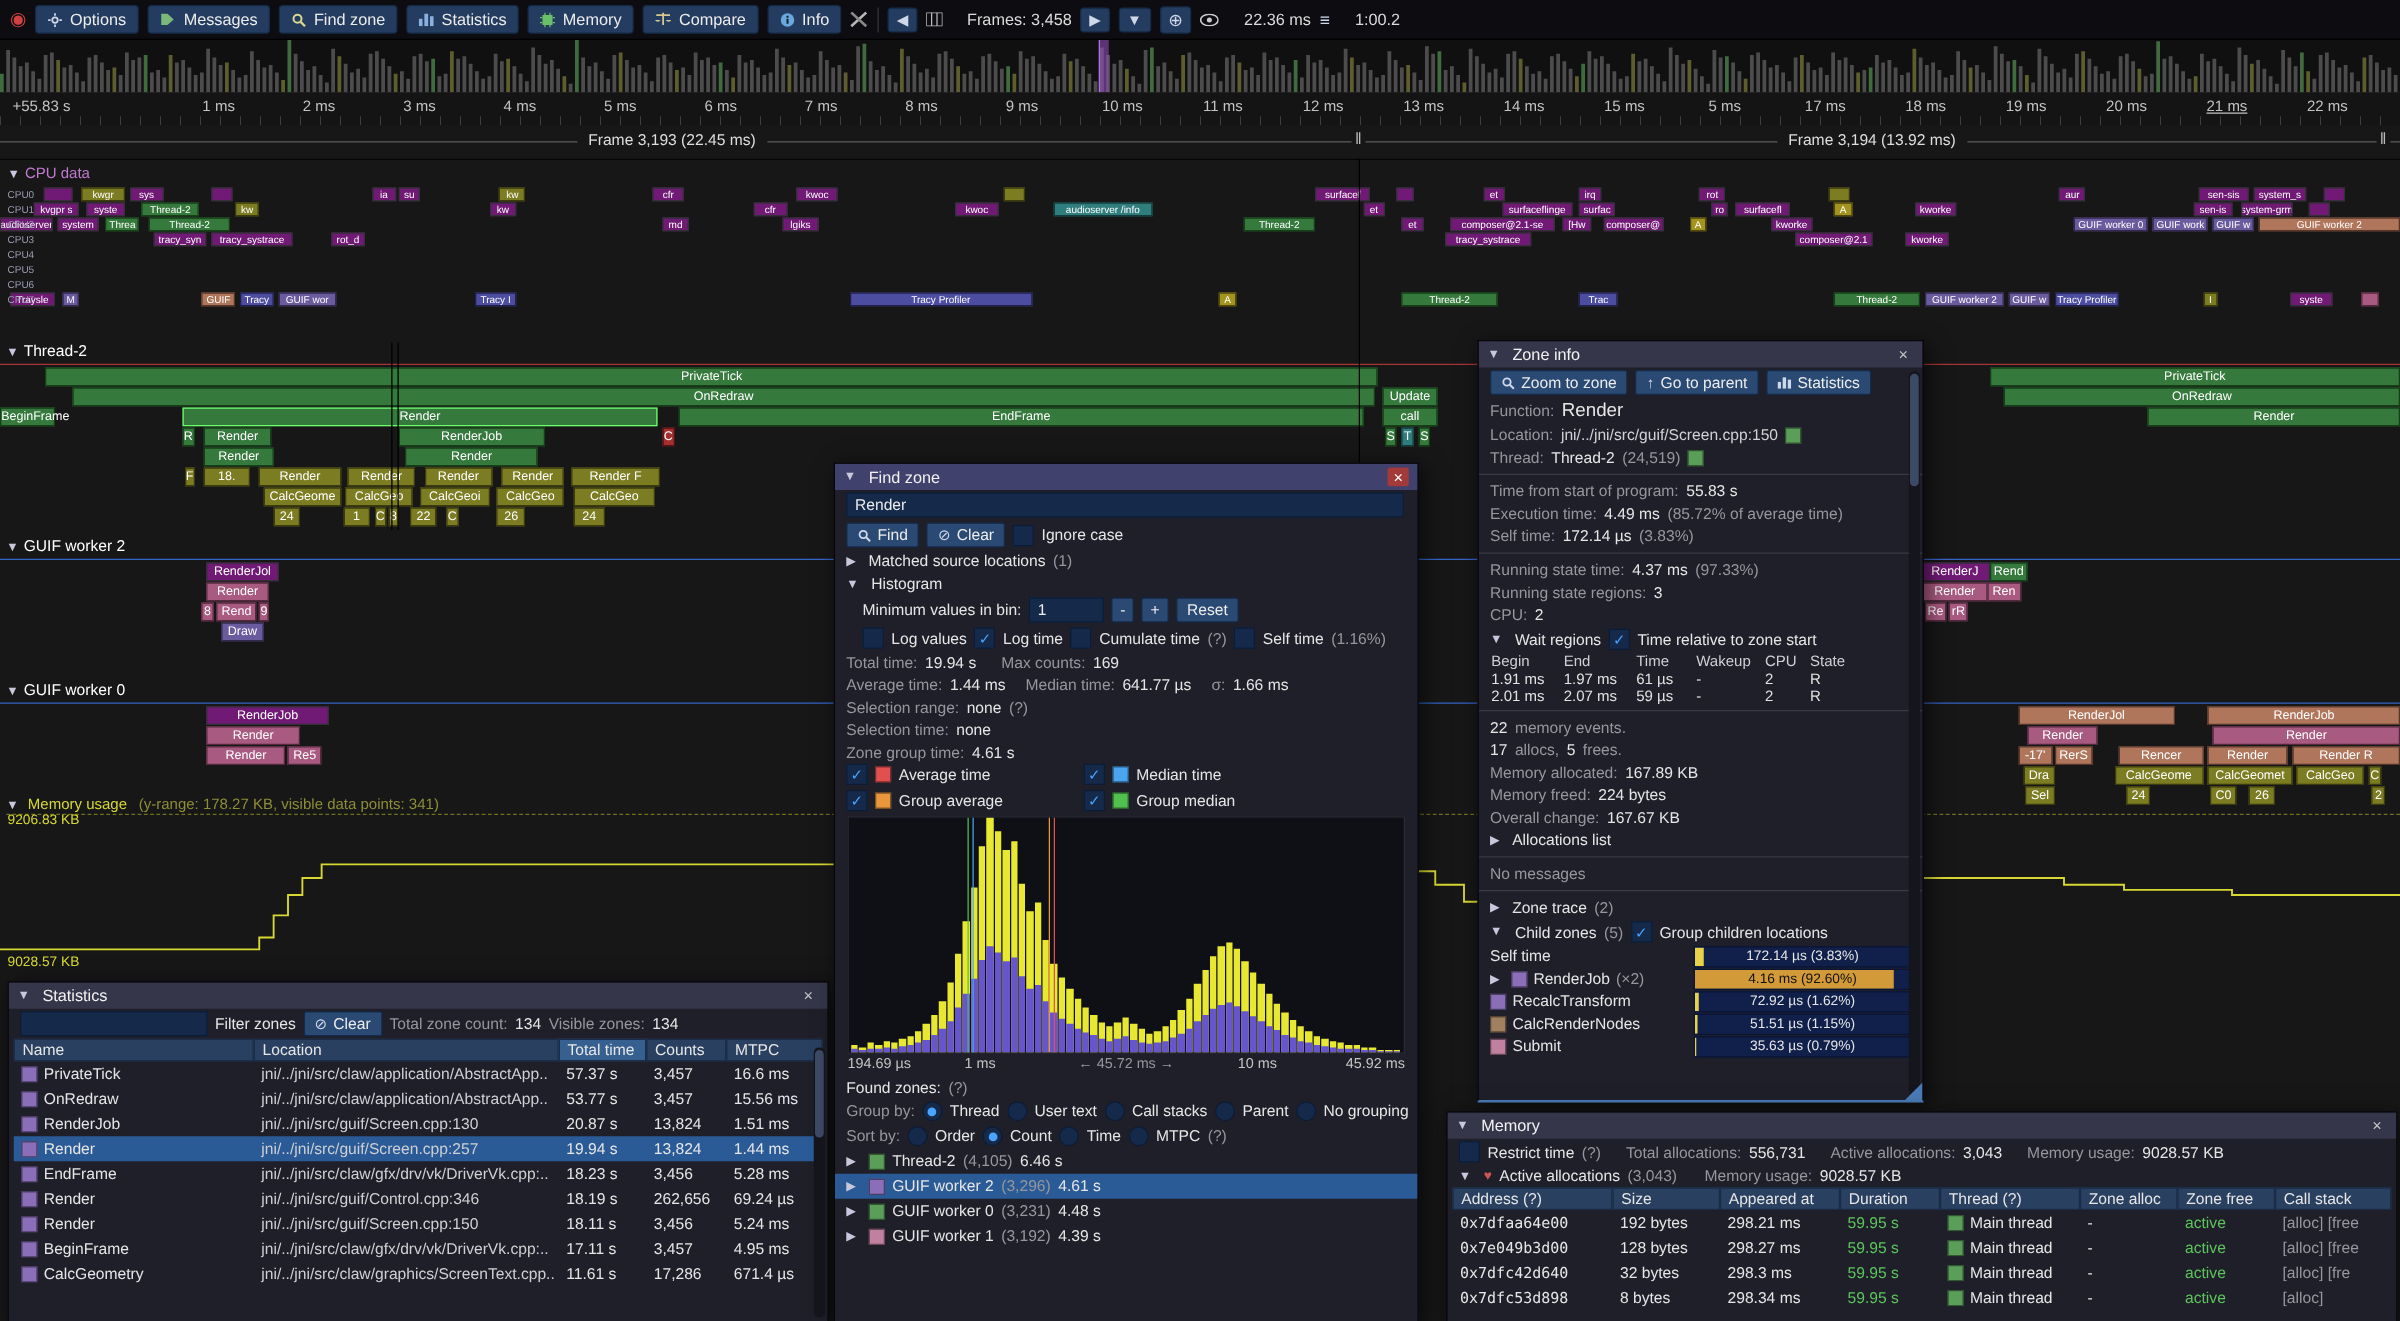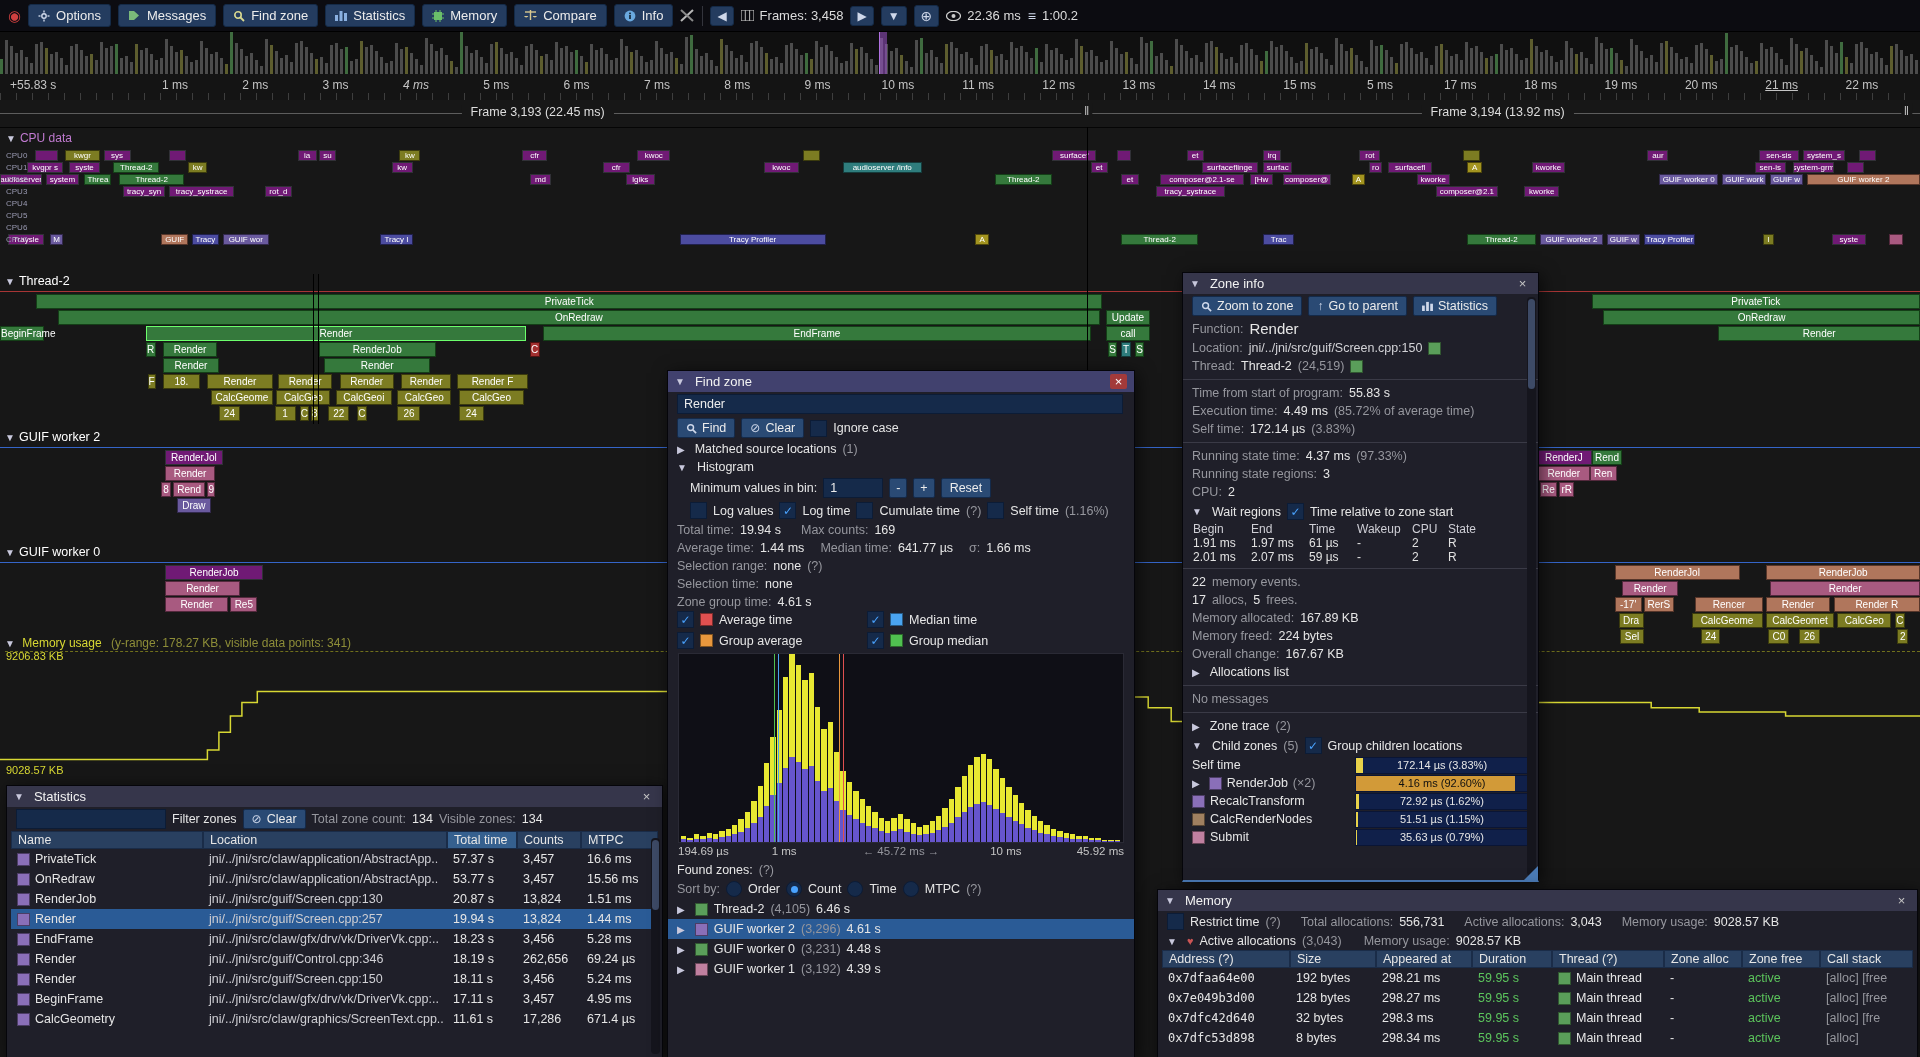--- a/index.html
+++ b/index.html
@@ -8,21 +8,21 @@
   .dim{color:#96979e}
   .gv{color:#5cc45c}
   .yv{color:#d8d833}
   
   .toolbar{position:absolute;top:0;left:0;right:0;height:32px;background:#0c0c11;border-bottom:1px solid #000;
            display:flex;align-items:center;gap:7px;padding:0 8px;box-sizing:border-box;z-index:5}
   .tb-btn{display:inline-flex;align-items:center;gap:6px;background:#243c5f;border:1px solid #142a47;border-radius:3px;
           padding:3px 9px;color:#ececec;white-space:nowrap}
   .tb-mini{padding:3px 6px}
   .tb-sep{width:1px;height:20px;background:#33343c}
-  .tb-text{display:inline-flex;align-items:center;gap:6px;color:#dcdcdc;white-space:nowrap}
+  .tb-text{display:inline-flex;align-items:center;gap:20px;color:#dcdcdc;white-space:nowrap}
   .uicn{font-size:12px;line-height:1;color:#cfd8ea}
   
   .minimap{position:absolute;top:32px;left:0;right:0;height:42px;background:#101010;border-bottom:1px solid #3a3a3a;
            display:flex;align-items:flex-end;overflow:hidden}
   .mm-bar{flex:0 0 3px;margin-right:2px}
   .mm-marker{position:absolute;top:0;bottom:0;width:7px;background:rgba(155,82,200,.55);border-left:1px solid #b070e0}
   
   .ruler{position:absolute;top:74px;left:0;right:0;height:26px;background:#141414;border-bottom:1px solid #2c2c2c;
          background-image:repeating-linear-gradient(90deg,#3e3e3e 0 1px,transparent 1px 16px);
          background-size:100% 7px;background-position:0 100%;background-repeat:no-repeat}
@@ -609,21 +609,21 @@
     <div class="mm-bar" style="height: 19.9px; background: rgb(76, 76, 76);"></div>
     <div class="mm-bar" style="height: 13.7px; background: rgb(76, 76, 76);"></div>
     <div class="mm-marker" style="left: 45.8%;"></div>
   </div>
 
 <div class="ruler" id="ruler">
   <span class="ruler-origin">+55.83 s</span>
 <span class="tick-label" style="left: 9.11%;">1 ms</span>
     <span class="tick-label" style="left: 13.294%;">2 ms</span>
     <span class="tick-label" style="left: 17.478%;">3 ms</span>
-    <span class="tick-label" style="left: 21.662%; font-style: italic;">4 ms</span>
+    <span class="tick-label" style="left: 21.662%;">4 ms</span>
     <span class="tick-label" style="left: 25.846%;">5 ms</span>
     <span class="tick-label" style="left: 30.03%;">6 ms</span>
     <span class="tick-label" style="left: 34.214%;">7 ms</span>
     <span class="tick-label" style="left: 38.398%;">8 ms</span>
     <span class="tick-label" style="left: 42.582%;">9 ms</span>
     <span class="tick-label" style="left: 46.766%;">10 ms</span>
     <span class="tick-label" style="left: 50.95%;">11 ms</span>
     <span class="tick-label" style="left: 55.134%;">12 ms</span>
     <span class="tick-label" style="left: 59.318%;">13 ms</span>
     <span class="tick-label" style="left: 63.502%;">14 ms</span>
@@ -1288,20 +1288,33 @@
     <span style="left:0">194.69 µs</span>
     <span style="left:21%">1 ms</span>
     <span class="dim" style="left:50%;transform:translateX(-50%)">← 45.72 ms →</span>
     <span style="left:70%">10 ms</span>
     <span style="right:0">45.92 ms</span>
   </div>
   <div class="row">
       <span>Found zones:</span>
       <span class="dim">(?)</span>
     </div>
+  <div class="row" id="fz-groupby">
+      <span class="dim">Group by:</span>
+      <span class="rb sel"></span>
+      <span>Thread</span>
+      <span class="rb"></span>
+      <span>User text</span>
+      <span class="rb"></span>
+      <span>Call stacks</span>
+      <span class="rb"></span>
+      <span>Parent</span>
+      <span class="rb"></span>
+      <span>No grouping</span>
+    </div>
   <div class="row" id="fz-sortby">
       <span class="dim">Sort by:</span>
       <span class="rb"></span>
       <span>Order</span>
       <span class="rb sel"></span>
       <span>Count</span>
       <span class="rb"></span>
       <span>Time</span>
       <span class="rb"></span>
       <span>MTPC</span>

